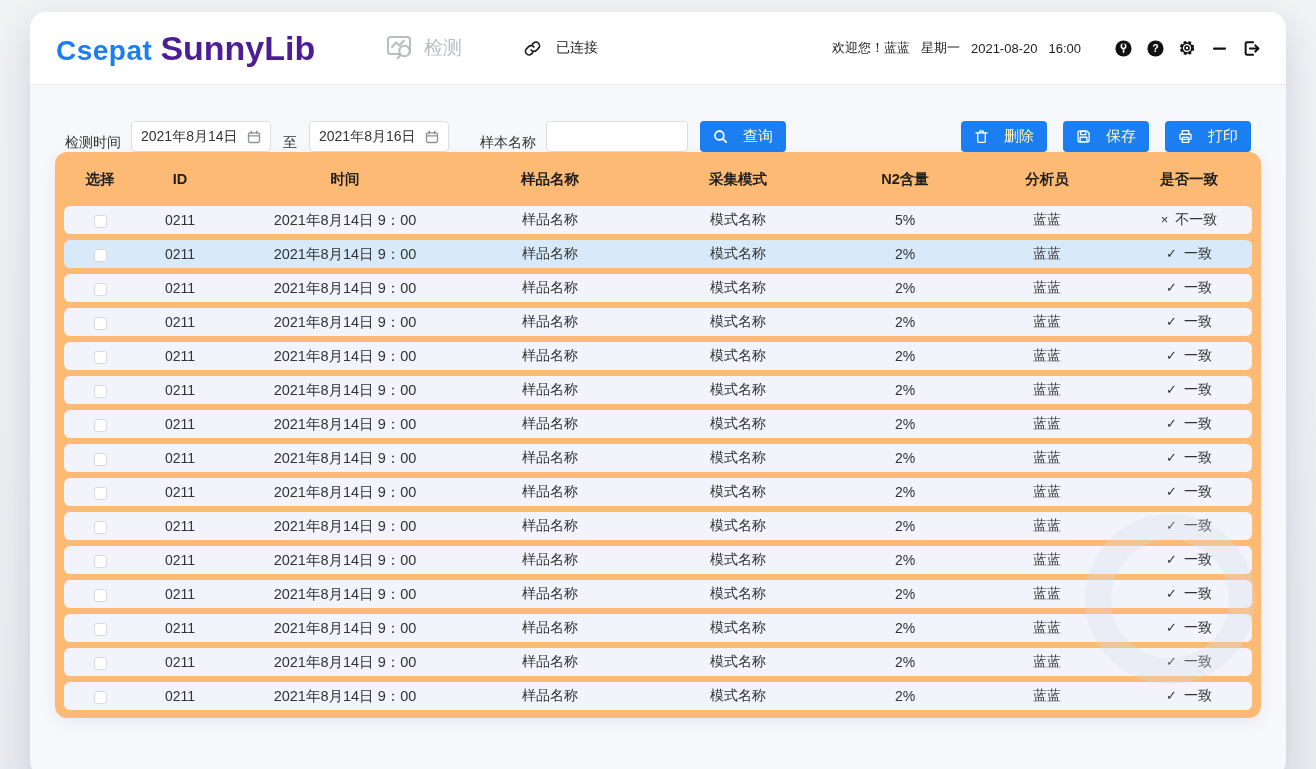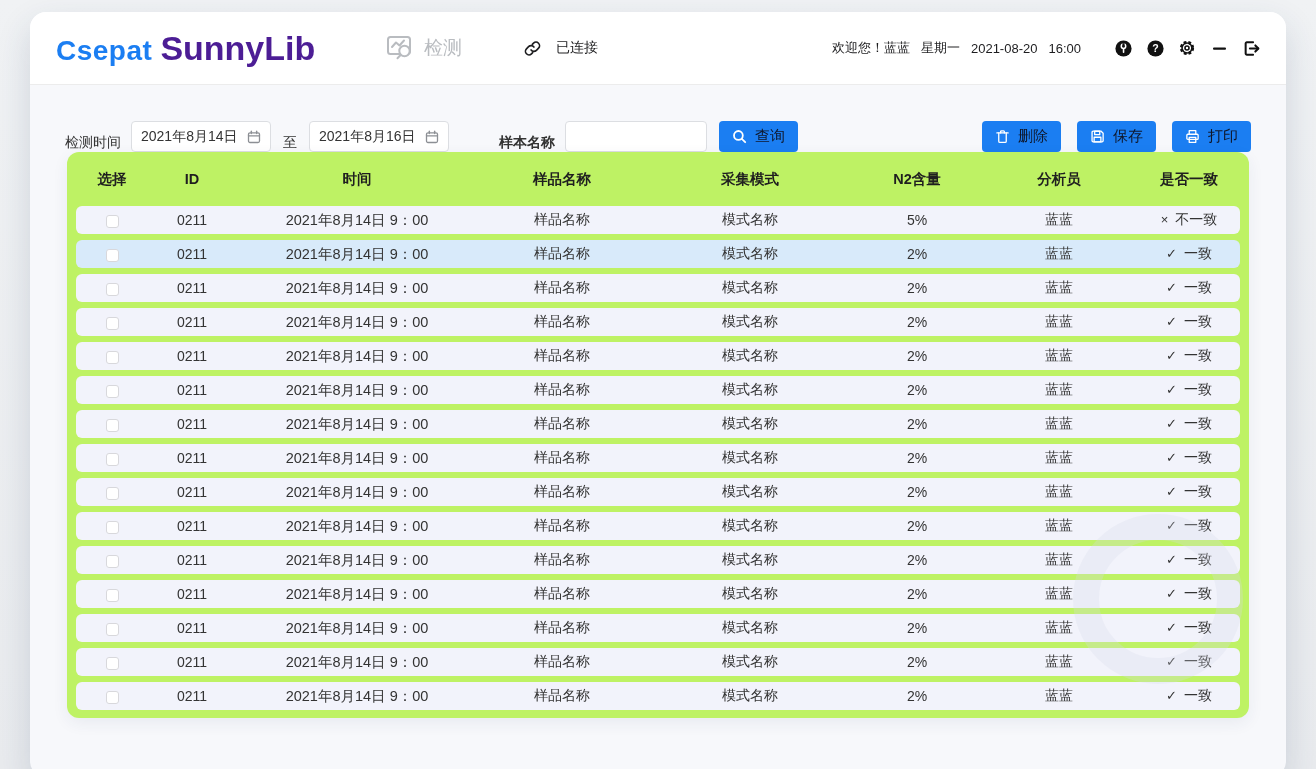--- a/index.html
+++ b/index.html
@@ -34,32 +34,32 @@
   .hicon { width:18px; height:18px; display:inline-flex; align-items:center; justify-content:center; cursor:pointer; }
   
   .toolbar { height:67px; display:flex; align-items:flex-end; padding:0 35px; font-size:14px; color:#333; }
   .field-label { margin-right:10px; white-space:nowrap; }
   .input {
     height:31px; background:#fff; border:1px solid #dcdee2; border-radius:4px;
     display:flex; align-items:center; padding:0 9px; font-size:14px; color:#333; gap:8px;
   }
   .date-input { width:140px; justify-content:space-between; }
   .range-sep { margin:0 12px; }
-  .sample-label { margin-left:50px;font-weight:bold; }
+  .sample-label { margin-left:31px; }
   .sample-input { width:142px; border:1px solid #dcdee2; background:#fff; border-radius:4px; height:31px; padding:0 9px; font-size:14px; color:#333; outline:none; }
   .btn {
-    display:inline-flex; align-items:center; gap:8px; height:31px; padding:0 13px;
-    background:var(--accent); color:#0f172a; font-size:15px; border:none; border-radius:4px; cursor:pointer;
+    display:inline-flex; align-items:center; gap:15px; height:31px; padding:0 13px;
+    background:var(--accent); color:#fef9c3; font-size:15px; border:none; border-radius:4px; cursor:pointer;
     font-family:inherit;
   }
   .query-btn { margin-left:12px; }
   .actions { margin-left:auto; display:flex; gap:16px; }
   
   .card {
-    margin:0 37px; height:566px; background:#bef264; border-radius:12px;
+    margin:0 25px; height:566px; background:#fdba74; border-radius:12px;
     padding:0 9px; position:relative; box-shadow:0 5px 16px rgba(36,56,96,.07);
   }
   .grid {
     display:grid;
     grid-template-columns:72px 88px 242px 168px 208px 126px 158px 1fr;
     align-items:center; text-align:center;
   }
   .thead { height:54px; font-weight:700; font-size:14.5px; color:#1f1f1f; }
   .trow {
     height:28px; border-radius:6px; background:var(--rowbg); margin-bottom:6px;

